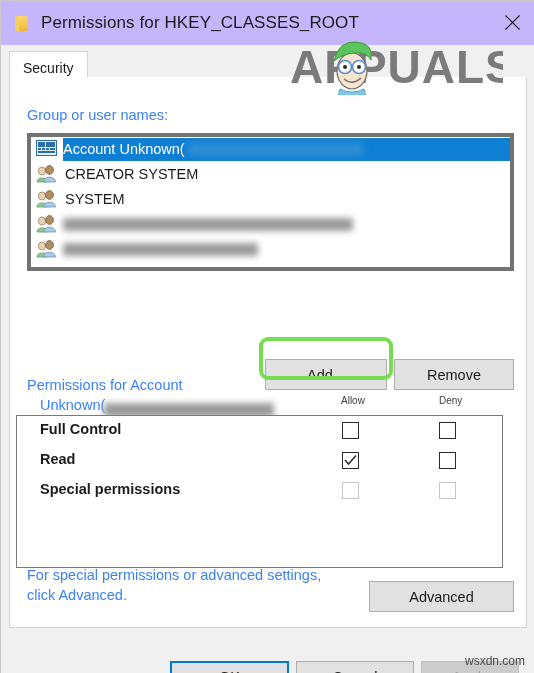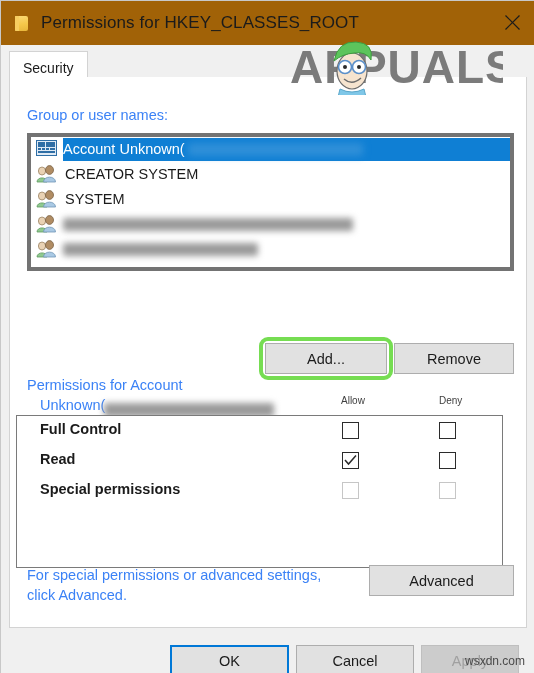--- a/index.html
+++ b/index.html
@@ -26,21 +26,21 @@
     box-sizing: border-box;
     border: 1px solid #c8c8c8;
   }
 
   
   .titlebar {
     position: absolute;
     left: 0; top: 0;
     width: 534px;
     height: 44px;
-    background: #a16207;
+    background: #c4b5fd;
     display: flex;
     align-items: center;
   }
   .title-icon {
     width: 16px;
     height: 18px;
     margin-left: 13px;
     margin-right: 11px;
     position: relative;
     flex: none;
@@ -218,20 +218,21 @@
     position: absolute;
     background: #e1e1e1;
     border: 1px solid #adadad;
     box-sizing: border-box;
     font-size: 14.5px;
     color: #1b1b1b;
     display: flex;
     align-items: center;
     justify-content: center;
     font-family: "Liberation Sans", sans-serif;
+    margin-top: 16px;
   }
   .btn.disabled { color: #a0a0a0; background: #cccccc; border-color: #bfbfbf; }
   .btn.default { border: 2px solid #0078d7; }
 
   .hl-ring {
     position: absolute;
     left: 249px;
     top: 260px;
     width: 134px;
     height: 43px;

